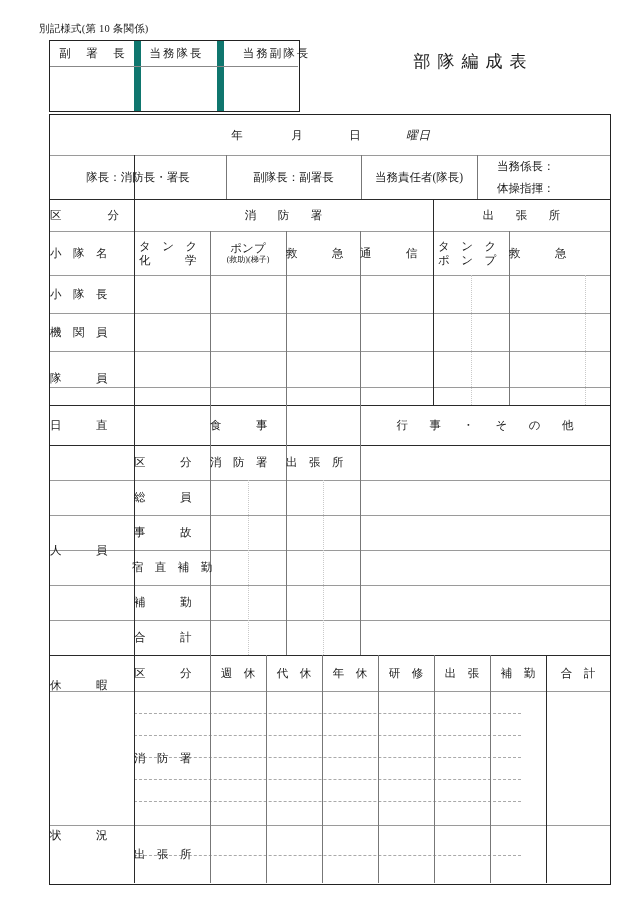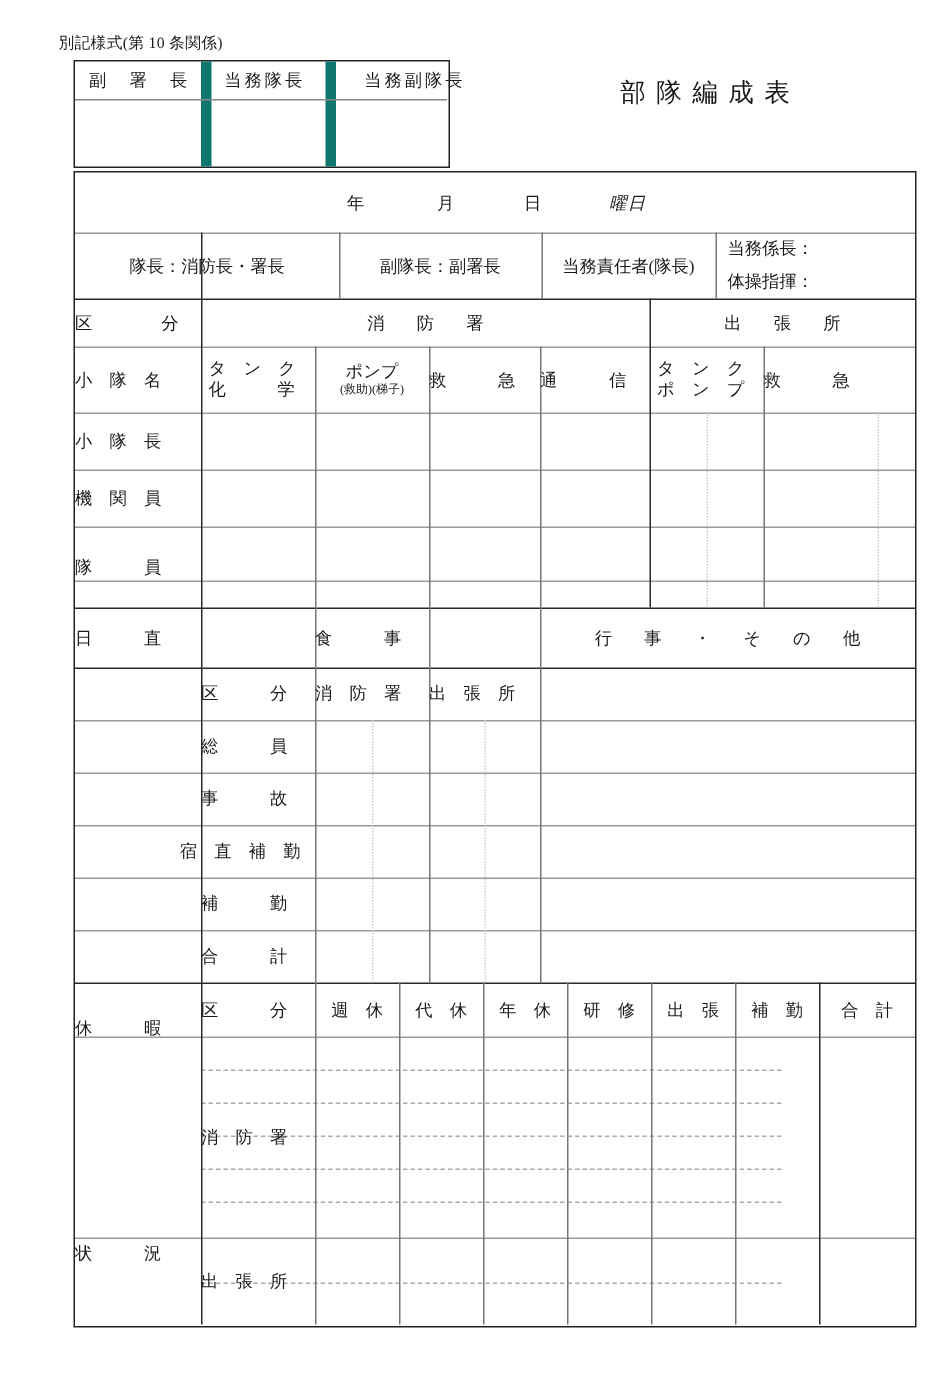--- a/index.html
+++ b/index.html
@@ -128,21 +128,21 @@
   }
   .two-line {
     position: absolute;
     display: flex;
     flex-direction: column;
     justify-content: center;
     box-sizing: border-box;
     white-space: nowrap;
     font-size: 11.5px;
     line-height: 1.9;
-    padding-left: 8px;
+    padding-left: 20px;
   }
 </style>
 </head>
 <body>
 
 <div class="page">
 
   <div class="abs" id="form-note">別記様式(第 10 条関係)</div>
 
   <div class="abs" id="doc-title">部隊編成表</div>
@@ -267,28 +267,29 @@
     <div class="lbl sp" style="left:0;top:160px;width:84px;height:38px;">小　隊　長</div>
     <div class="lbl sp" style="left:0;top:198px;width:84px;height:38px;">機　関　員</div>
     <div class="lbl sp" style="left:0;top:236px;width:84px;height:54px;">隊　　　員</div>
 
     <div class="lbl sp" style="left:0;top:290px;width:84px;height:40px;">日　　　直</div>
     <div class="lbl c" style="left:84px;top:290px;width:76px;height:40px;"></div>
     <div class="lbl sp" style="left:160px;top:290px;width:76px;height:40px;">食　　　事</div>
     <div class="lbl c" style="left:236px;top:290px;width:74px;height:40px;"></div>
     <div class="lbl c s5" style="left:310px;top:290px;width:250px;height:40px;">行　事　・　そ　の　他</div>
 
+    <div class="lbl sp" style="left:0;top:330px;width:84px;height:210px;">人　　　員</div>
 
     <div class="lbl sp" style="left:84px;top:330px;width:76px;height:35px;">区　　　分</div>
     <div class="lbl sp" style="left:160px;top:330px;width:76px;height:35px;">消　防　署</div>
     <div class="lbl sp" style="left:236px;top:330px;width:74px;height:35px;">出　張　所</div>
 
     <div class="lbl sp" style="left:84px;top:365px;width:76px;height:35px;">総　　　員</div>
     <div class="lbl sp" style="left:84px;top:400px;width:76px;height:35px;">事　　　故</div>
-    <div class="lbl c" style="left:72px;top:435px;width:76px;height:35px;">宿　直　補　勤</div>
+    <div class="lbl c" style="left:84px;top:435px;width:76px;height:35px;">宿　直　補　勤</div>
     <div class="lbl sp" style="left:84px;top:470px;width:76px;height:35px;">補　　　勤</div>
     <div class="lbl sp" style="left:84px;top:505px;width:76px;height:35px;">合　　　計</div>
 
     <div class="lbl c" style="left:160px;top:365px;width:76px;height:35px;"></div>
     <div class="lbl c" style="left:160px;top:400px;width:76px;height:35px;"></div>
     <div class="lbl c" style="left:160px;top:435px;width:76px;height:35px;"></div>
     <div class="lbl c" style="left:160px;top:470px;width:76px;height:35px;"></div>
     <div class="lbl c" style="left:160px;top:505px;width:76px;height:35px;"></div>
 
     <div class="lbl c" style="left:236px;top:365px;width:74px;height:35px;"></div>

